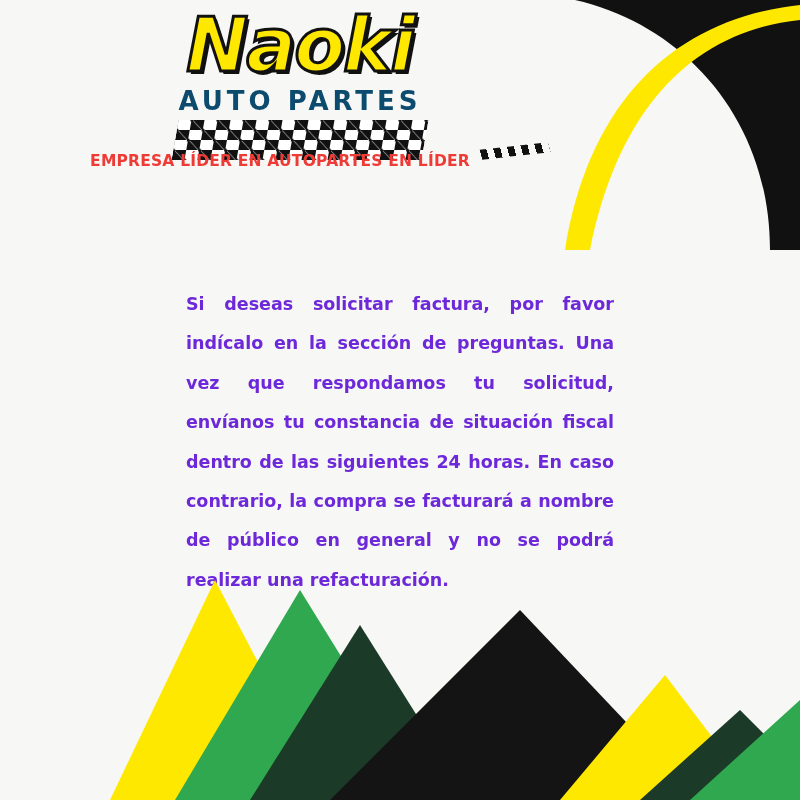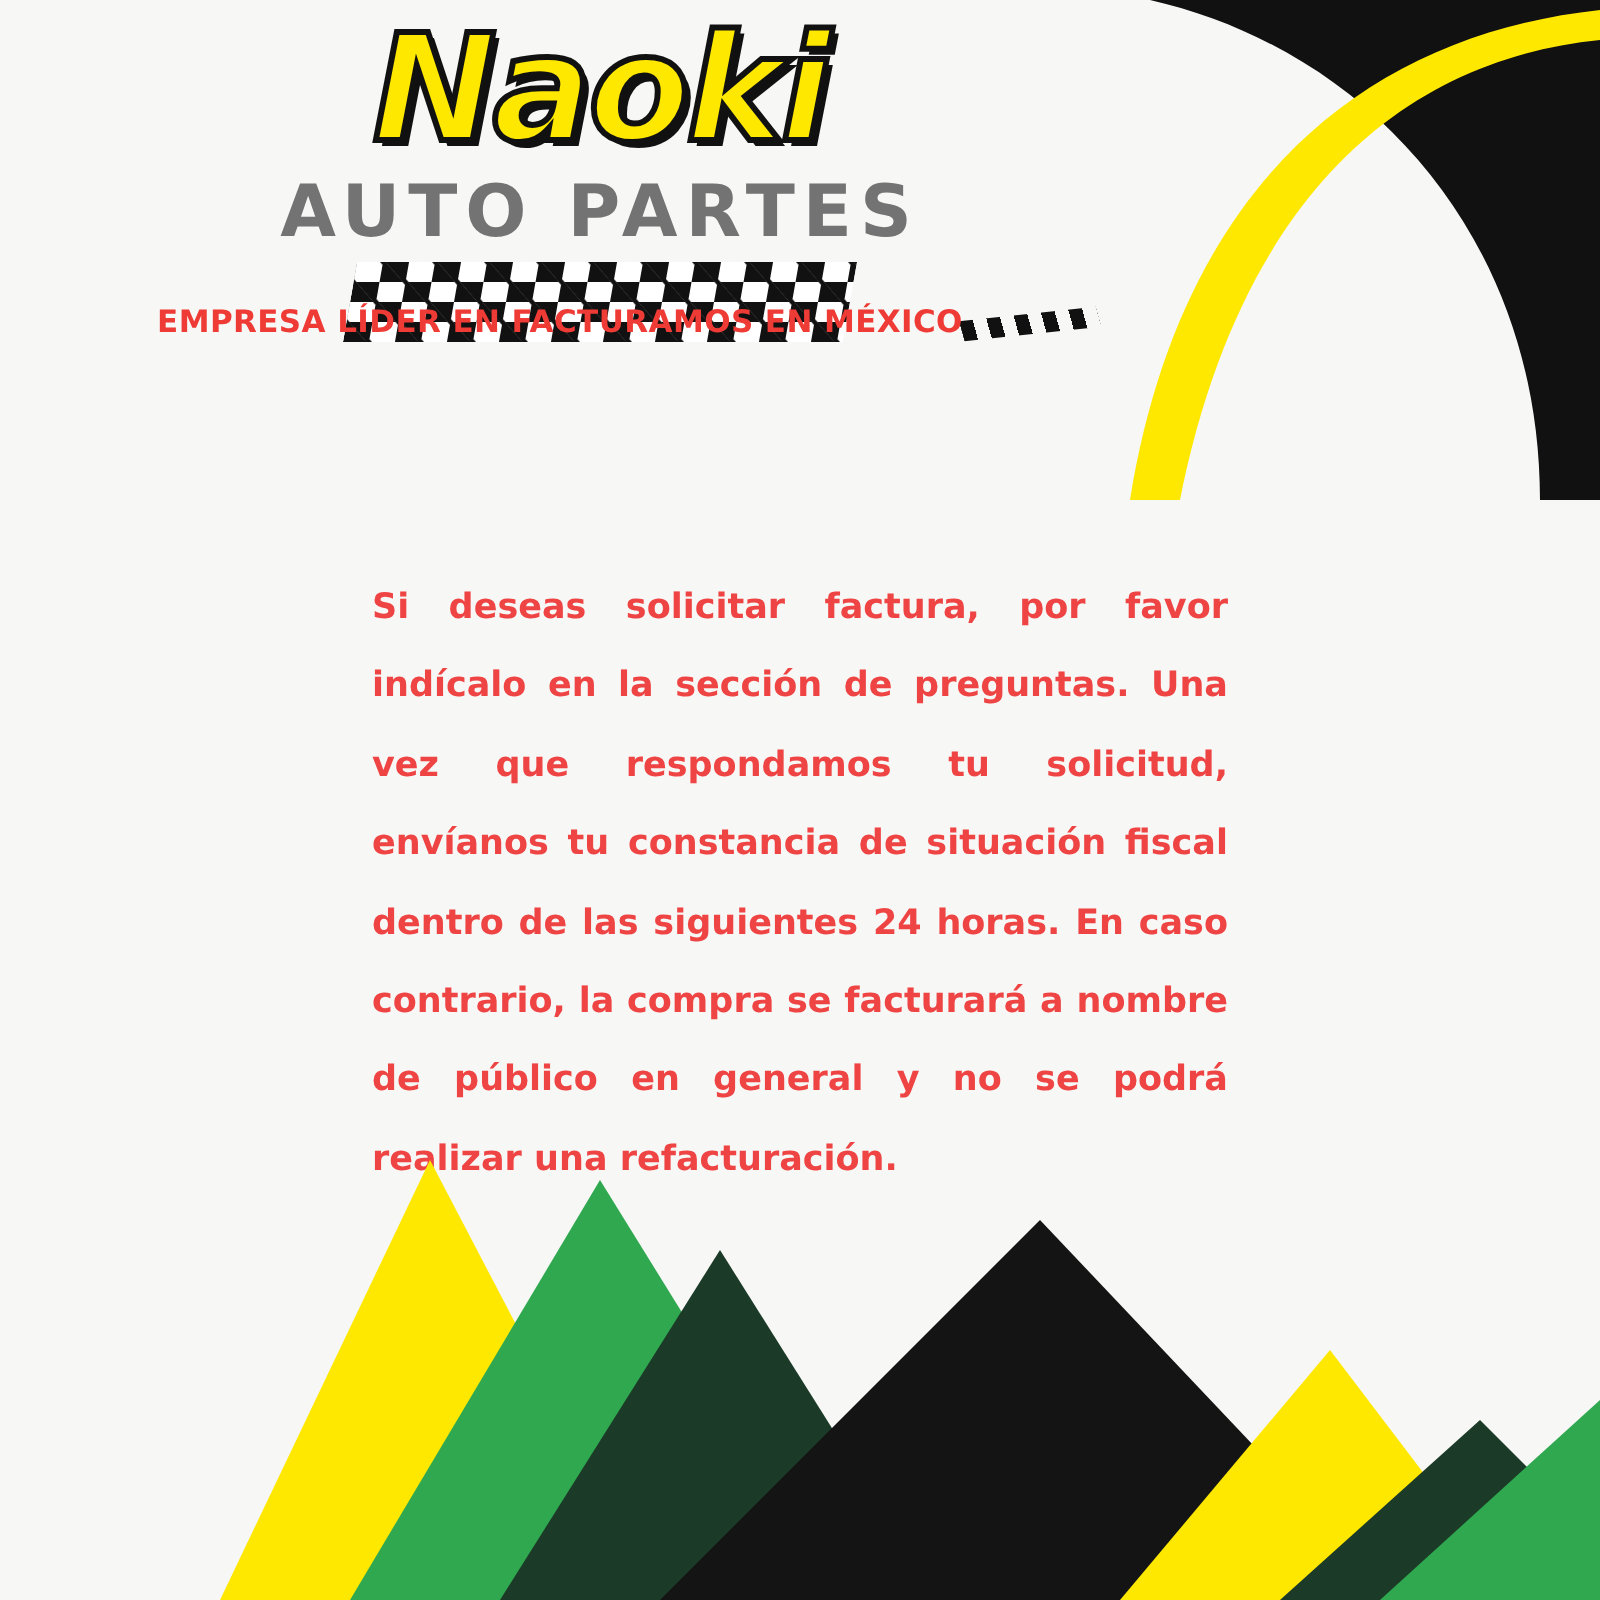--- a/index.html
+++ b/index.html
@@ -66,24 +66,24 @@
     letter-spacing: -2px;
     color: #ffe800;
     -webkit-text-stroke: 3px #111111;
     text-shadow: 3px 3px 0 #111111;
     line-height: 1;
     margin: 0;
     padding: 0;
   }
   .logo-sub {
     margin-top: 4px;
-    font-size: 36px;
+    font-size: 26px;
     font-weight: bold;
     letter-spacing: 4px;
-    color: #737373;
+    color: #0c4a6e;
     font-family: "DejaVu Sans", sans-serif;
     text-align: center;
   }
 
   
   .checker-wrap {
     position: relative;
     width: 250px;
     height: 40px;
     margin: 4px auto 0 auto;
@@ -138,21 +138,21 @@
   }
 
   .body-text {
     position: absolute;
     top: 285px;
     left: 186px;
     width: 428px;
     font-size: 17.5px;
     font-weight: bold;
     line-height: 2.25;
-    color: #ef4444;
+    color: #6d28d9;
     text-align: justify;
     text-justify: inter-word;
     font-family: "DejaVu Sans", sans-serif;
   }
 </style>
 </head>
 <body>
 
 <div id="poster">
 
@@ -166,21 +166,21 @@
 
   <div class="logo-block">
     <div class="logo-word">Naoki</div>
     <div class="logo-sub">AUTO PARTES</div>
     <div class="checker-wrap">
       <div class="checker"></div>
     </div>
     <div class="checker-tail"></div>
   </div>
 
-  <div class="tagline">EMPRESA LÍDER  EN FACTURAMOS EN MÉXICO</div>
+  <div class="tagline">EMPRESA LÍDER  EN AUTOPARTES EN LÍDER</div>
 
   <div class="body-text">Si deseas solicitar factura, por favor indícalo en la sección de preguntas. Una vez que respondamos tu solicitud, envíanos tu constancia de situación fiscal dentro de las siguientes 24 horas. En caso contrario, la compra se facturará a nombre de público en general y no se podrá realizar una refacturación.</div>
 
   <svg class="deco deco-bottom" viewBox="0 0 800 220" preserveAspectRatio="none">
     <path d="M110,220 L215,0 L330,220 Z" fill="#ffe800"></path>
     <path d="M175,220 L300,10 L430,220 Z" fill="#2fa84f"></path>
     <path d="M250,220 L360,45 L470,220 Z" fill="#1b3a27"></path>
     <path d="M330,220 L520,30 L700,220 Z" fill="#141414"></path>
     <path d="M560,220 L665,95 L760,220 Z" fill="#ffe800"></path>
     <path d="M640,220 L740,130 L800,190 L800,220 Z" fill="#1b3a27"></path>

